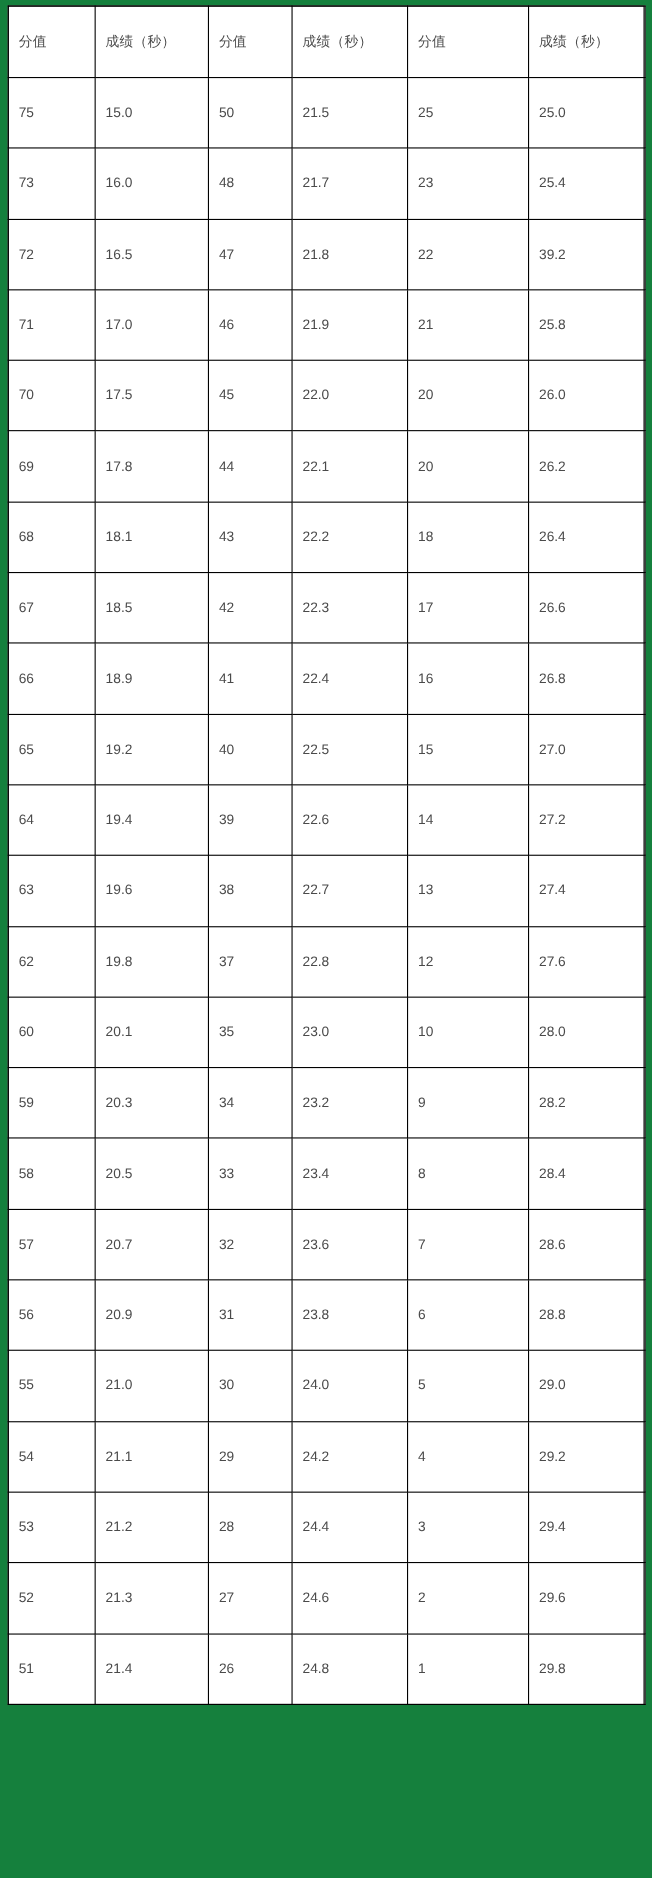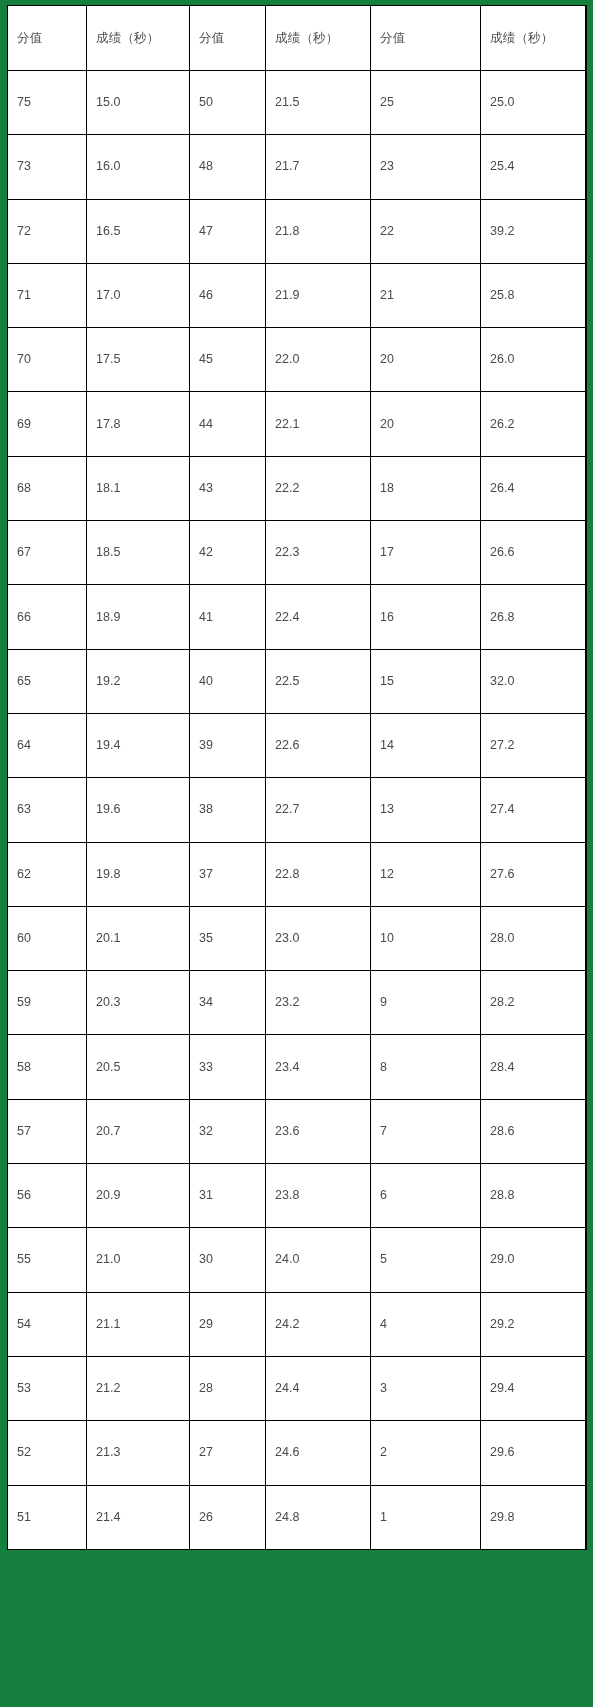--- a/index.html
+++ b/index.html
@@ -176,21 +176,21 @@
             <td>22.4</td>
             <td>16</td>
             <td>26.8</td>
           </tr>
           <tr>
             <td>65</td>
             <td>19.2</td>
             <td>40</td>
             <td>22.5</td>
             <td>15</td>
-            <td>32.0</td>
+            <td>27.0</td>
           </tr>
           <tr>
             <td>64</td>
             <td>19.4</td>
             <td>39</td>
             <td>22.6</td>
             <td>14</td>
             <td>27.2</td>
           </tr>
           <tr>

